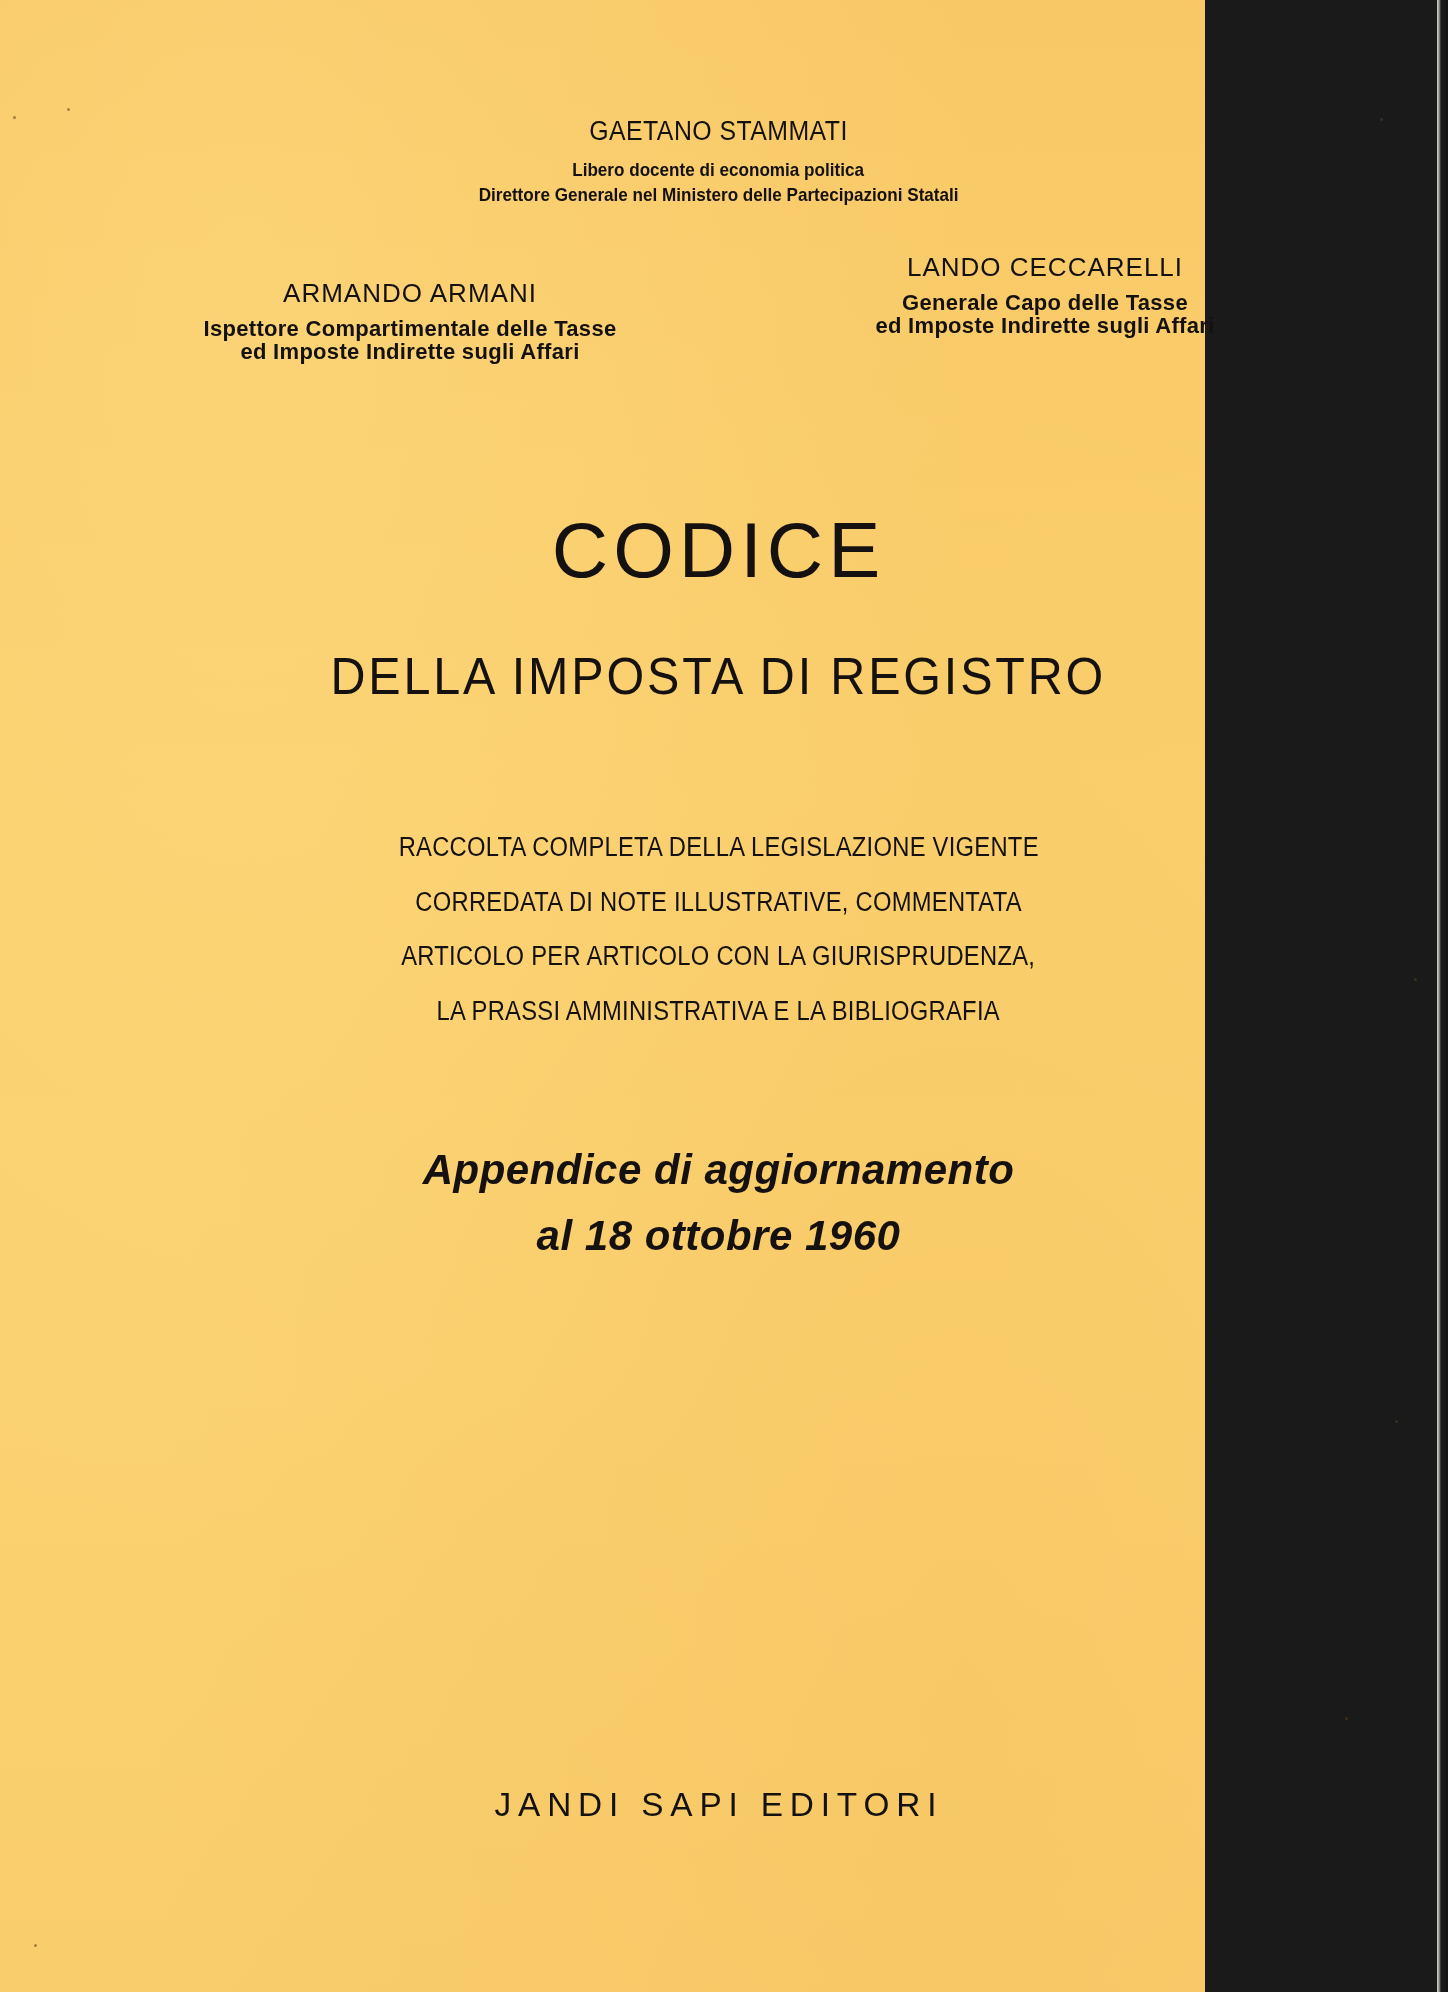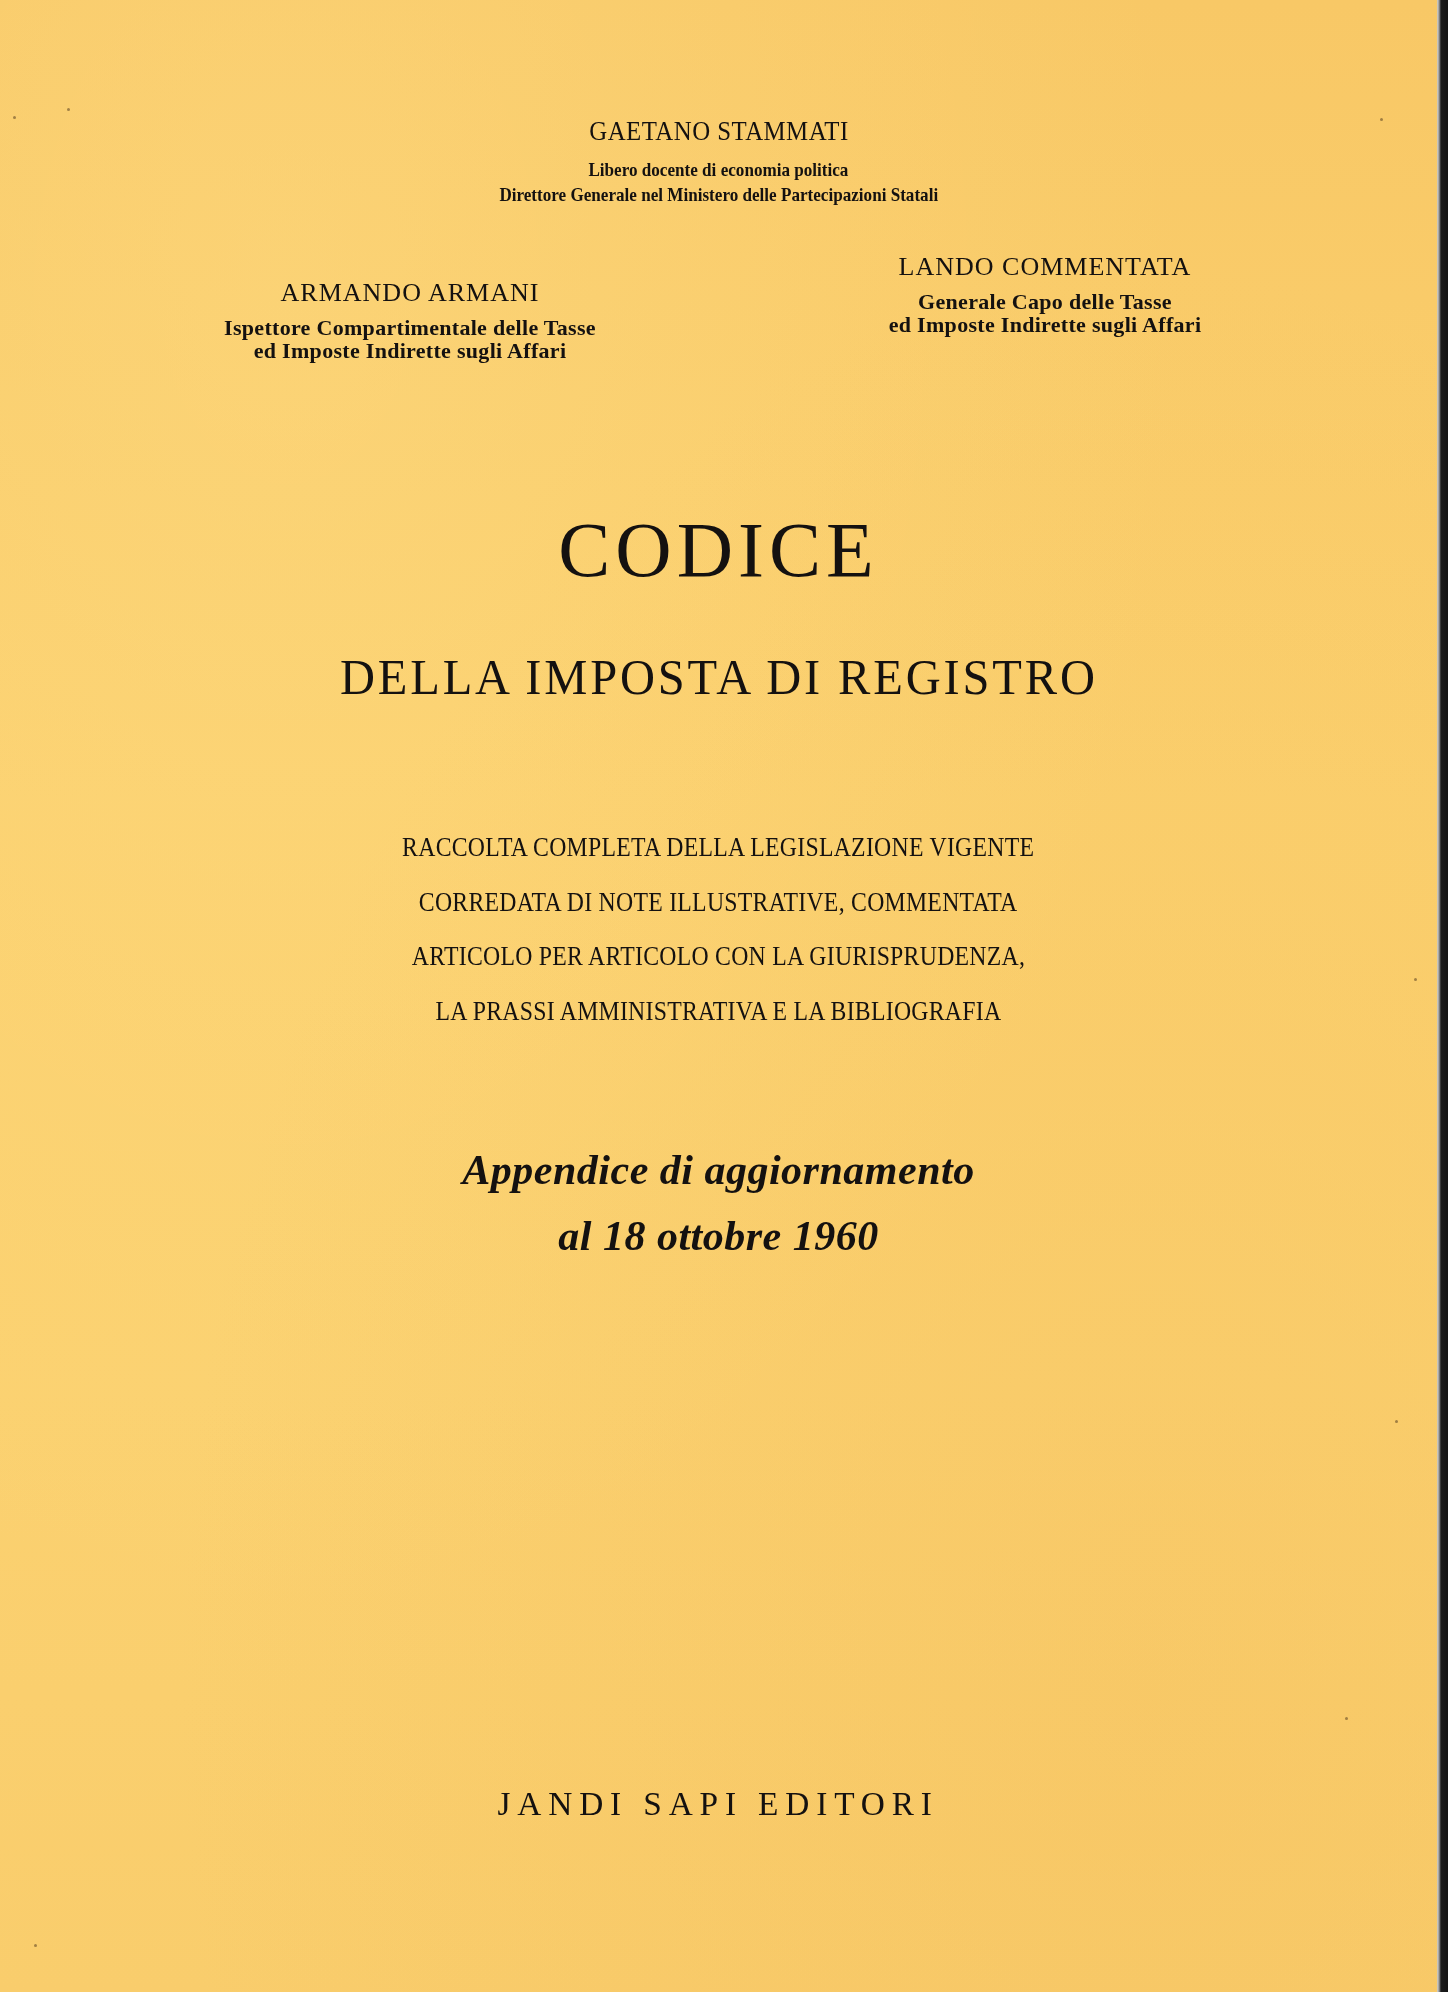--- a/index.html
+++ b/index.html
@@ -7,28 +7,28 @@
       padding: 0;
       width: 1448px;
       height: 1992px;
       overflow: hidden;
       background: #1a1a1a;
     }
     .page {
       position: absolute;
       left: 0;
       top: 0;
-      width: 1437px;
+      width: 1205px;
       height: 1992px;
       background:
         radial-gradient(ellipse at 20% 15%, rgba(255,225,140,0.35), rgba(0,0,0,0) 55%),
         radial-gradient(ellipse at 80% 85%, rgba(240,180,80,0.25), rgba(0,0,0,0) 60%),
         linear-gradient(180deg, #f8c866 0%, #fbd06e 40%, #fbd170 70%, #f9cd6c 100%);
       color: #141110;
-      font-family: Liberation Serif, serif;
+      font-family: Liberation Sans, sans-serif;
     }
     .edge-strip {
       position: absolute;
       right: 0;
       top: 0;
       width: 11px;
       height: 1992px;
       background: linear-gradient(90deg, #d9d4c7 0px, #9a9a9a 2px, #1c1c1c 4px, #141414 100%);
     }
     .block {
@@ -100,21 +100,21 @@
     <div class="cond role">Direttore Generale nel Ministero delle Partecipazioni Statali</div>
   </div>
 
   <div class="block author-col" id="author-left">
     <div class="name">ARMANDO ARMANI</div>
     <div class="role r1">Ispettore Compartimentale delle Tasse</div>
     <div class="role">ed Imposte Indirette sugli Affari</div>
   </div>
 
   <div class="block author-col" id="author-right">
-    <div class="name">LANDO COMMENTATA</div>
+    <div class="name">LANDO CECCARELLI</div>
     <div class="role r1">Generale Capo delle Tasse</div>
     <div class="role">ed Imposte Indirette sugli Affari</div>
   </div>
 
   <div class="block" id="description">
     <div class="cond d">RACCOLTA COMPLETA DELLA LEGISLAZIONE VIGENTE</div><br>
     <div class="cond d">CORREDATA DI NOTE ILLUSTRATIVE, COMMENTATA</div><br>
     <div class="cond d">ARTICOLO PER ARTICOLO CON LA GIURISPRUDENZA,</div><br>
     <div class="cond d">LA PRASSI AMMINISTRATIVA E LA BIBLIOGRAFIA</div>
   </div>

